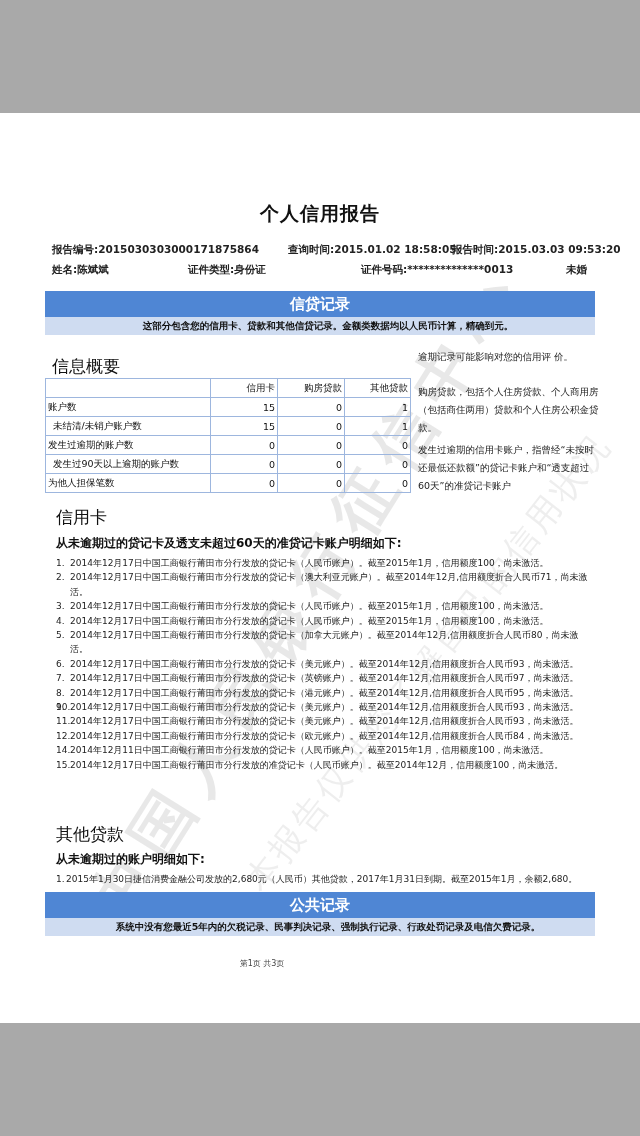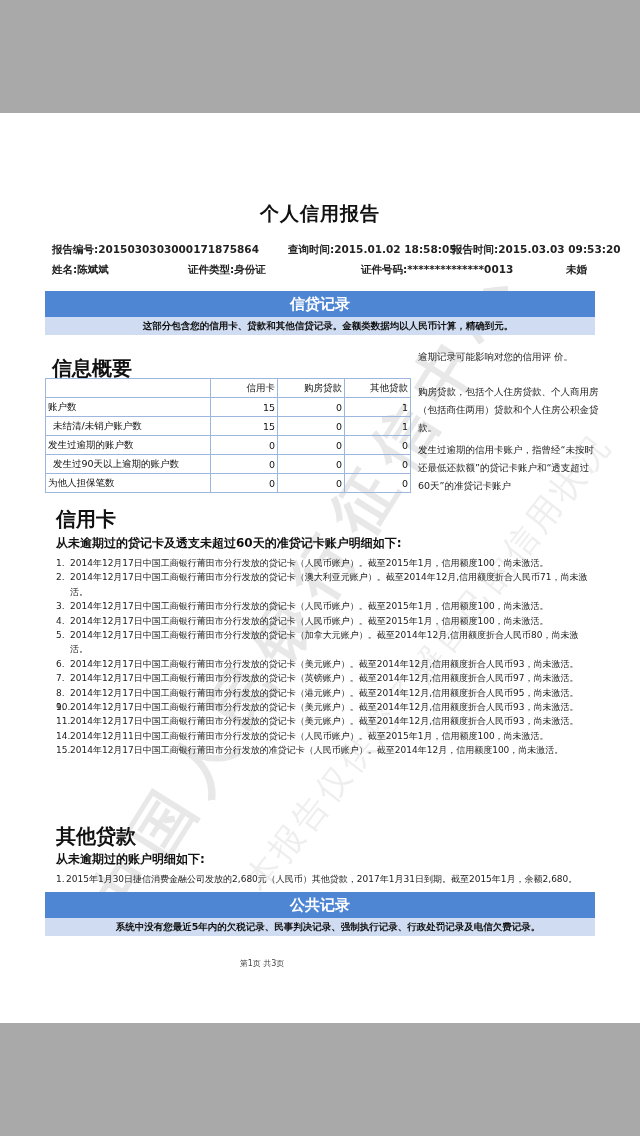--- a/index.html
+++ b/index.html
@@ -34,21 +34,21 @@
       position: absolute; left: 45px; width: 550px;
     }
     .banner-head {
       height: 26px; background: #4f86d4; color: #fff;
       text-align: center; font-size: 15px; line-height: 26px; font-weight: bold;
     }
     .banner-sub {
       height: 18px; background: #cfdcf1; color: #111;
       text-align: center; font-size: 9.5px; line-height: 18px; font-weight: bold; padding-left: 16px;
     }
-    .h2 { font-size: 20px; font-weight: bold; }
+    .h2 { font-size: 17px; font-weight: normal; }
     .h3 { font-size: 12px; font-weight: bold; }
     .summary-table {
       position: absolute; left: 45px; top: 265px;
       border-collapse: collapse; font-size: 9.5px;
       border: 1px solid #9db6de;
     }
     .summary-table td, .summary-table th {
       border: 1px solid #9db6de; height: 19px;
       padding: 0 2px; font-weight: normal;
     }
@@ -159,20 +159,21 @@
     <li><span class="n">2.</span><span>2014年12月17日中国工商银行莆田市分行发放的贷记卡（澳大利亚元账户）。截至2014年12月,信用额度折合人民币71，尚未激活。</span></li>
     <li><span class="n">3.</span><span>2014年12月17日中国工商银行莆田市分行发放的贷记卡（人民币账户）。截至2015年1月，信用额度100，尚未激活。</span></li>
     <li><span class="n">4.</span><span>2014年12月17日中国工商银行莆田市分行发放的贷记卡（人民币账户）。截至2015年1月，信用额度100，尚未激活。</span></li>
     <li><span class="n">5.</span><span>2014年12月17日中国工商银行莆田市分行发放的贷记卡（加拿大元账户）。截至2014年12月,信用额度折合人民币80，尚未激活。</span></li>
     <li><span class="n">6.</span><span>2014年12月17日中国工商银行莆田市分行发放的贷记卡（美元账户）。截至2014年12月,信用额度折合人民币93，尚未激活。</span></li>
     <li><span class="n">7.</span><span>2014年12月17日中国工商银行莆田市分行发放的贷记卡（英镑账户）。截至2014年12月,信用额度折合人民币97，尚未激活。</span></li>
     <li><span class="n">8.</span><span>2014年12月17日中国工商银行莆田市分行发放的贷记卡（港元账户）。截至2014年12月,信用额度折合人民币95，尚未激活。</span></li>
     <li><span class="n">9.</span></li>
     <li><span class="n">10.</span><span>2014年12月17日中国工商银行莆田市分行发放的贷记卡（美元账户）。截至2014年12月,信用额度折合人民币93，尚未激活。</span></li>
     <li><span class="n">11.</span><span>2014年12月17日中国工商银行莆田市分行发放的贷记卡（美元账户）。截至2014年12月,信用额度折合人民币93，尚未激活。</span></li>
+    <li><span class="n">12.</span><span>2014年12月17日中国工商银行莆田市分行发放的贷记卡（欧元账户）。截至2014年12月,信用额度折合人民币84，尚未激活。</span></li>
     <li><span class="n">14.</span><span>2014年12月11日中国工商银行莆田市分行发放的贷记卡（人民币账户）。截至2015年1月，信用额度100，尚未激活。</span></li>
     <li><span class="n">15.</span><span>2014年12月17日中国工商银行莆田市分行发放的准贷记卡（人民币账户）。截至2014年12月，信用额度100，尚未激活。</span></li>
   </ul>
 
   <div class="abs h2" style="left:56px; top:710px;">其他贷款</div>
   <div class="abs h3" style="left:56px; top:738px;">从未逾期过的账户明细如下:</div>
   <ul class="list" style="top:759px; left:56px;">
     <li style="padding-left:10px;"><span class="n">1.</span><span>2015年1月30日捷信消费金融公司发放的2,680元（人民币）其他贷款，2017年1月31日到期。截至2015年1月，余额2,680。</span></li>
   </ul>
 

